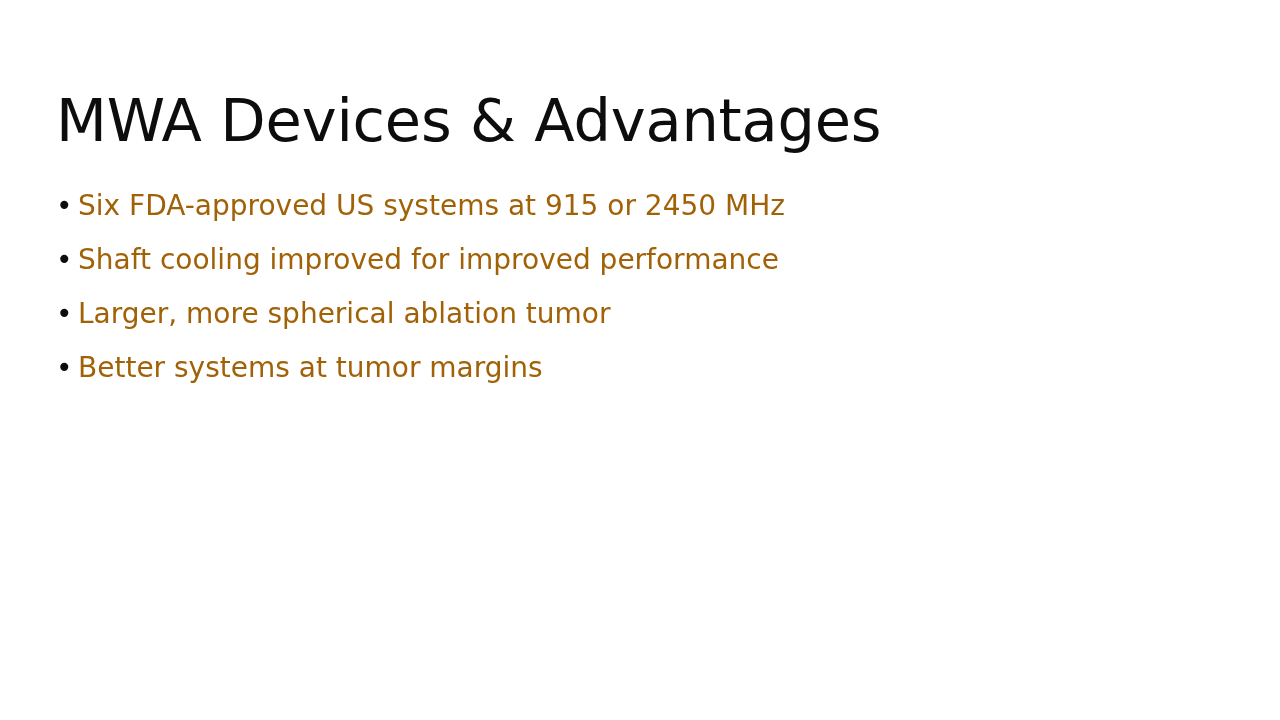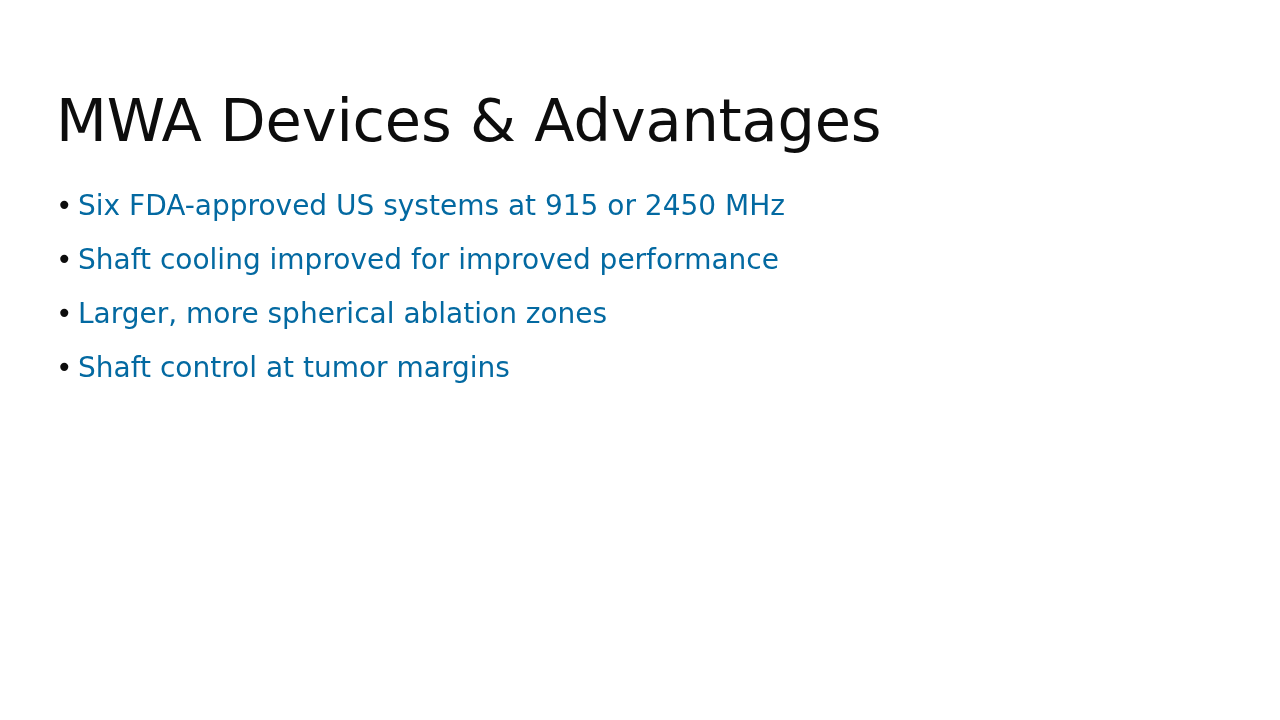--- a/index.html
+++ b/index.html
@@ -55,21 +55,21 @@
     width: 22px;
     font-size: 28px;
     line-height: 44px;
     color: #0d0d0d;
     text-align: left;
   }
   .bullet-text {
     flex: 0 1 auto;
     font-size: 28px;
     line-height: 44px;
-    color: #0369a1;
+    color: #a16207;
   }
 </style>
 </head>
 <body>
 
 <div class="slide">
 
   <h1 class="slide-title">MWA Devices &amp; Advantages</h1>
 
   <ul class="body-list">
@@ -79,23 +79,23 @@
       <span class="bullet-text">Six FDA-approved US systems at 915 or 2450 MHz</span>
     </li>
 
     <li class="bullet-row">
       <span class="bullet-marker">•</span>
       <span class="bullet-text">Shaft cooling improved for improved performance</span>
     </li>
 
     <li class="bullet-row">
       <span class="bullet-marker">•</span>
-      <span class="bullet-text">Larger, more spherical ablation zones</span>
+      <span class="bullet-text">Larger, more spherical ablation tumor</span>
     </li>
 
     <li class="bullet-row">
       <span class="bullet-marker">•</span>
-      <span class="bullet-text">Shaft control at tumor margins</span>
+      <span class="bullet-text">Better systems at tumor margins</span>
     </li>
 
   </ul>
 
 </div>
 
 </body></html>

